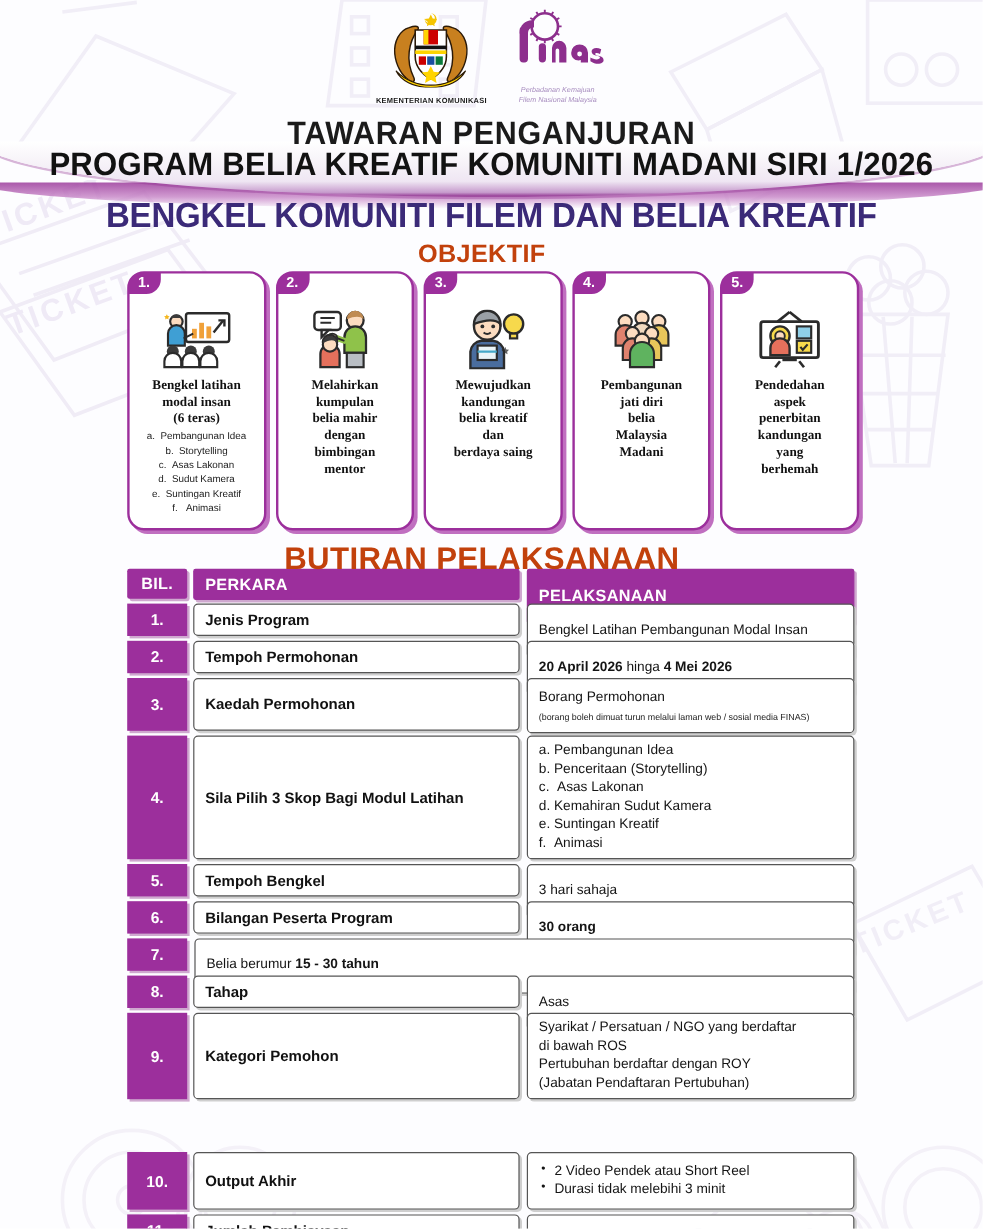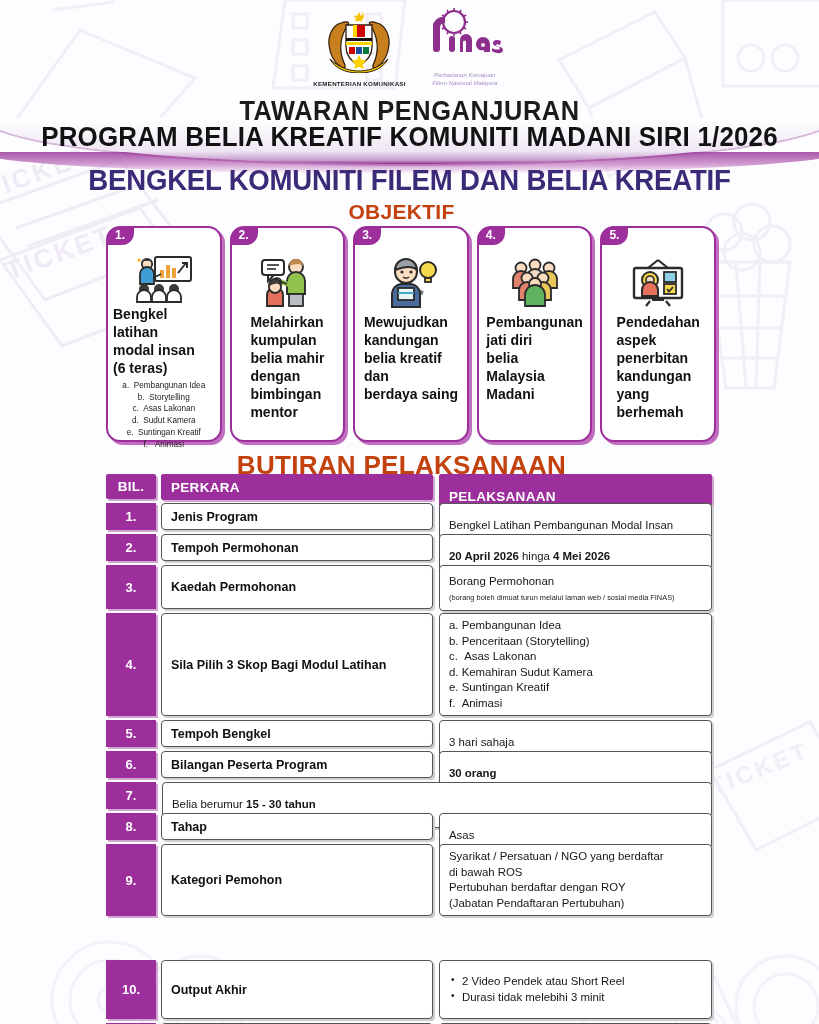--- a/index.html
+++ b/index.html
@@ -112,23 +112,23 @@
   .card-num {
     position: absolute; top: -1px; left: -1px;
     background: #9c2f9c; color: #fff;
     font-size: 12px; font-weight: 700;
     padding: 2px 9px 3px 8px;
     border-radius: 12px 0 12px 0;
     line-height: 1.1;
   }
   .card-icon { height: 58px; display:flex; align-items:center; justify-content:center; margin-bottom: 2px; }
   .card-title {
-    font-size: 14px; font-weight: 700; color: #111;
-    text-align: left; line-height: 1.28;
-    font-family: Liberation Sans, sans-serif;
+    font-size: 11px; font-weight: 700; color: #111;
+    text-align: center; line-height: 1.28;
+    font-family: Liberation Serif, serif;
   }
   .card-list {
     list-style: none; margin-top: 2px;
     font-size: 8.2px; color: #1a1a1a; text-align: center; line-height: 1.45;
   }
   .card-list li { white-space: nowrap; }
 
   
   .tbl {
     position: absolute; top: 474px; left: 106px;
@@ -183,21 +183,21 @@
   .sublist { list-style: none; }
   .sublist li { white-space: nowrap; }
   .bullets { list-style: none; }
   .bullets li { position: relative; padding-left: 13px; white-space: nowrap; }
   .bullets li::before {
     content: "•"; position: absolute; left: 2px; top: -1px; font-size: 10px;
   }
   .r-tall-4 { height: 103px; }
   .r-tall-3 { height: 44px; }
   .r-tall-9 { height: 72px; }
-  .r-tall-10 { height: 59px; margin-top: 44px; }
+  .r-tall-10 { height: 48px; margin-top: 44px; }
   .r-norm { height: 27px; }
   .r-head { height: 25px; }
 </style>
 </head>
 <body>
 
 <div id="poster">
 
   <div class="wm" style="top:150px;left:-30px;">
     <svg width="260" height="230" viewBox="0 0 260 230">

